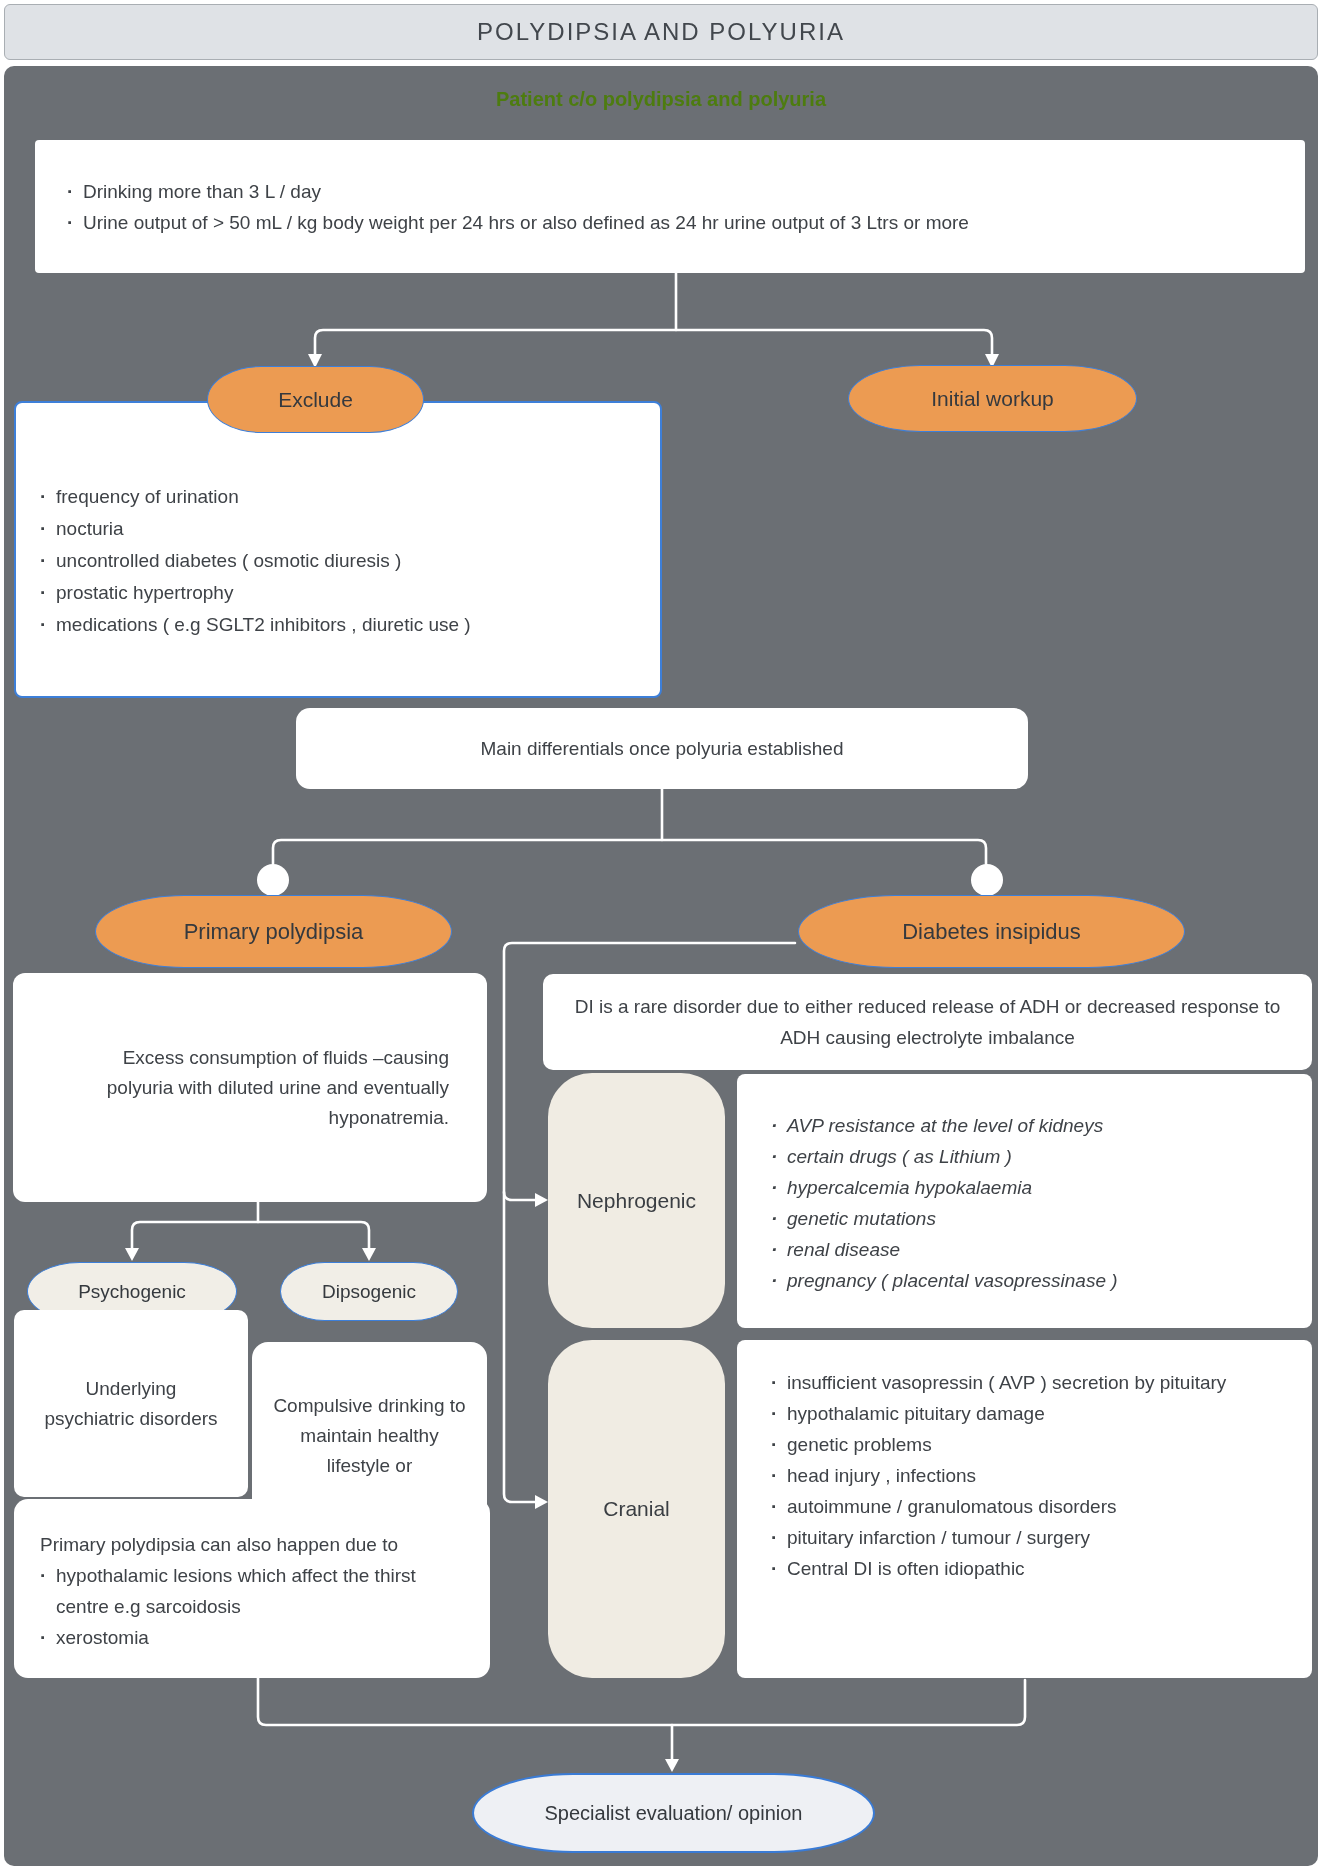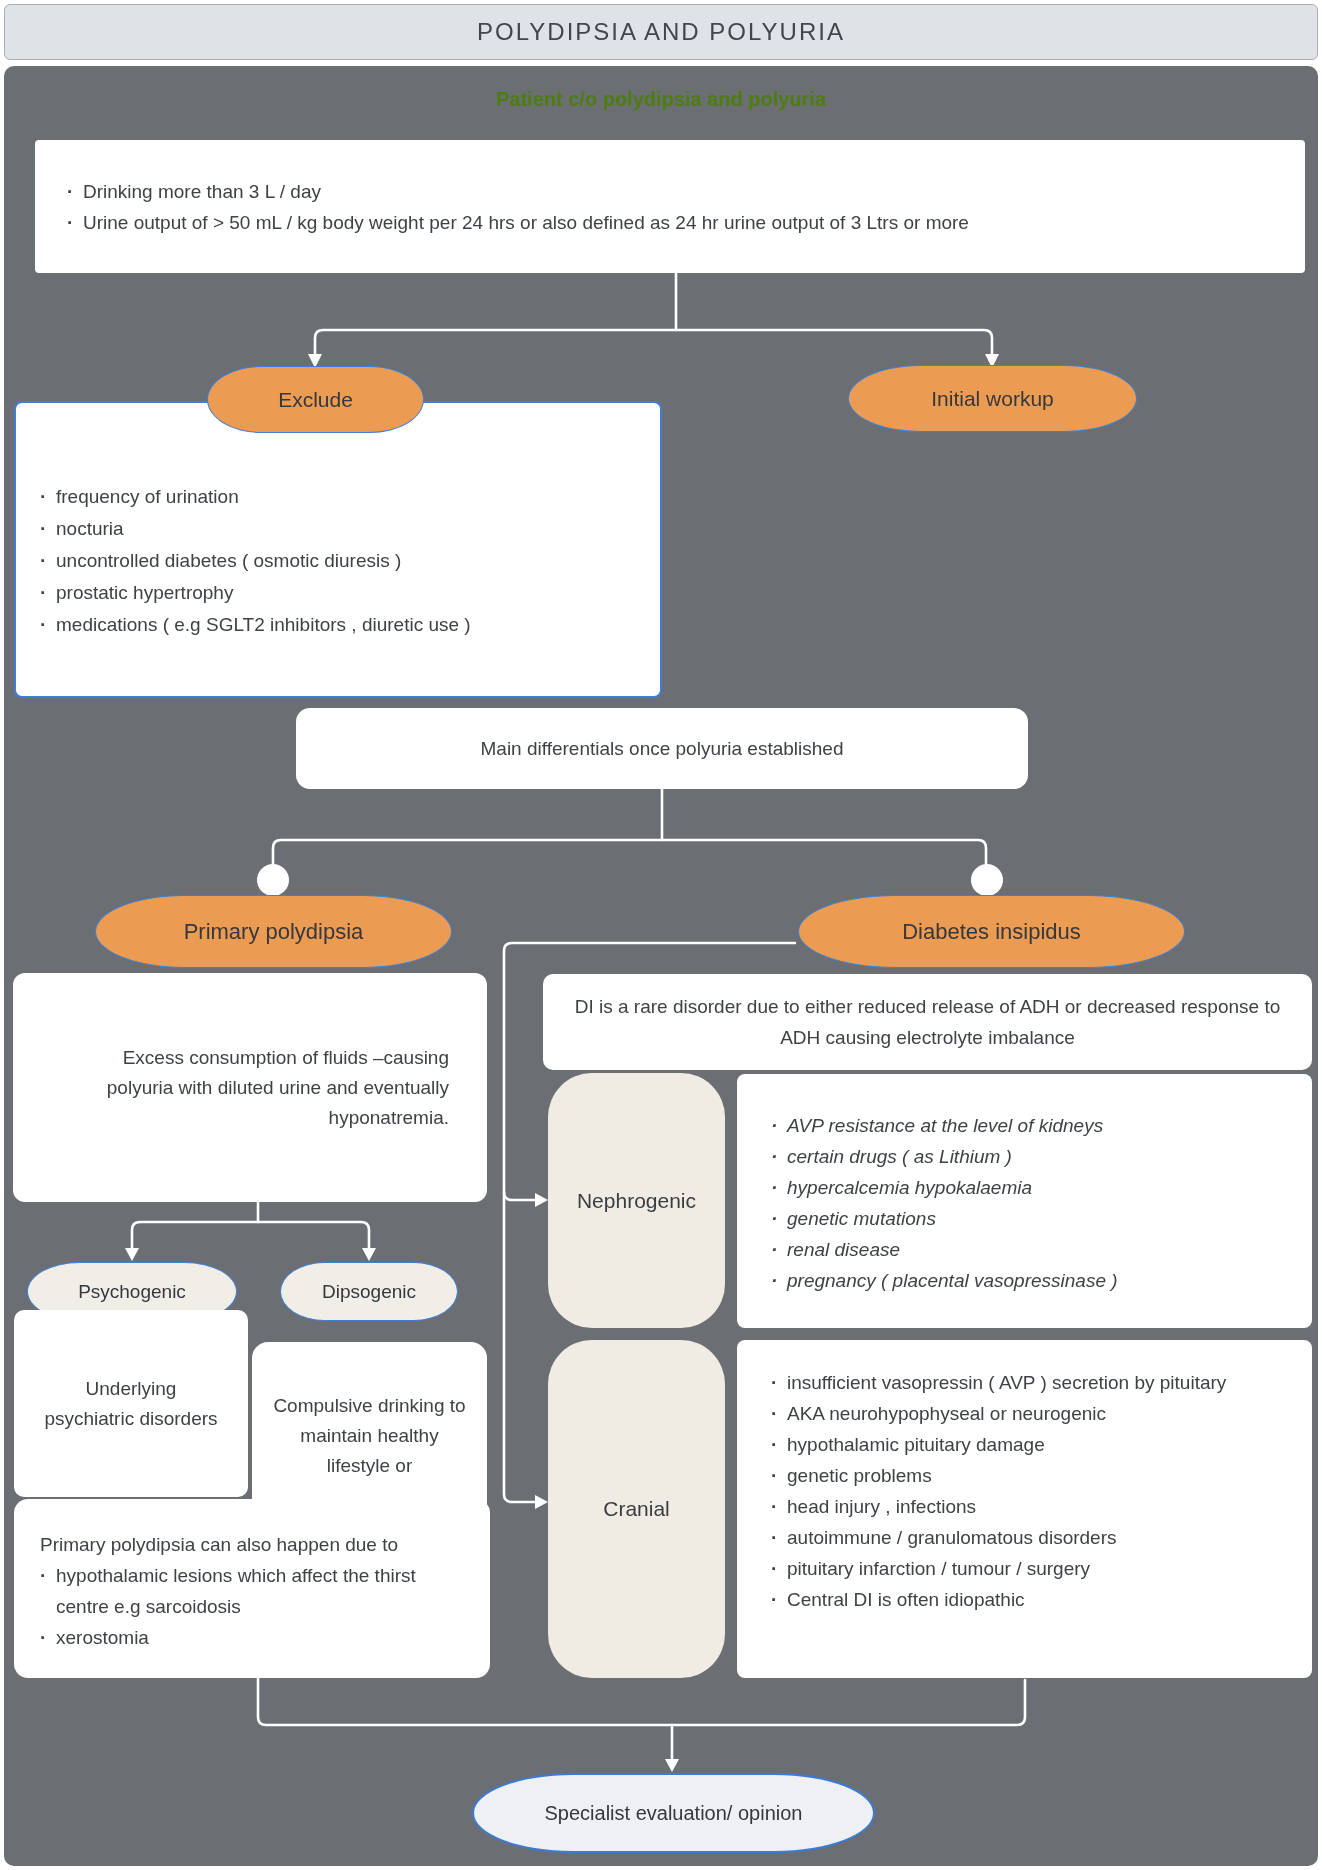--- a/index.html
+++ b/index.html
@@ -146,21 +146,20 @@
       <li>pregnancy ( placental vasopressinase )</li>
     </ul>
   </div>
 
   <div class="abs label-badge" style="left:548px;top:1340px;width:177px;height:338px;">
     <span>Cranial</span>
   </div>
   <div class="abs box" style="left:737px;top:1340px;width:575px;height:338px;border-radius:8px;">
     <ul class="blist" style="margin:27px 70px 0 34px;">
       <li>insufficient vasopressin ( AVP ) secretion by pituitary</li>
-      <li>AKA neurohypophyseal or neurogenic</li>
       <li>hypothalamic pituitary damage</li>
       <li>genetic problems</li>
       <li>head injury , infections</li>
       <li>autoimmune / granulomatous disorders</li>
       <li>pituitary infarction / tumour / surgery</li>
       <li>Central DI is often idiopathic</li>
     </ul>
   </div>
 
   <div class="abs pill lightblue" style="left:472px;top:1773px;width:403px;height:80px;align-items:center;">

